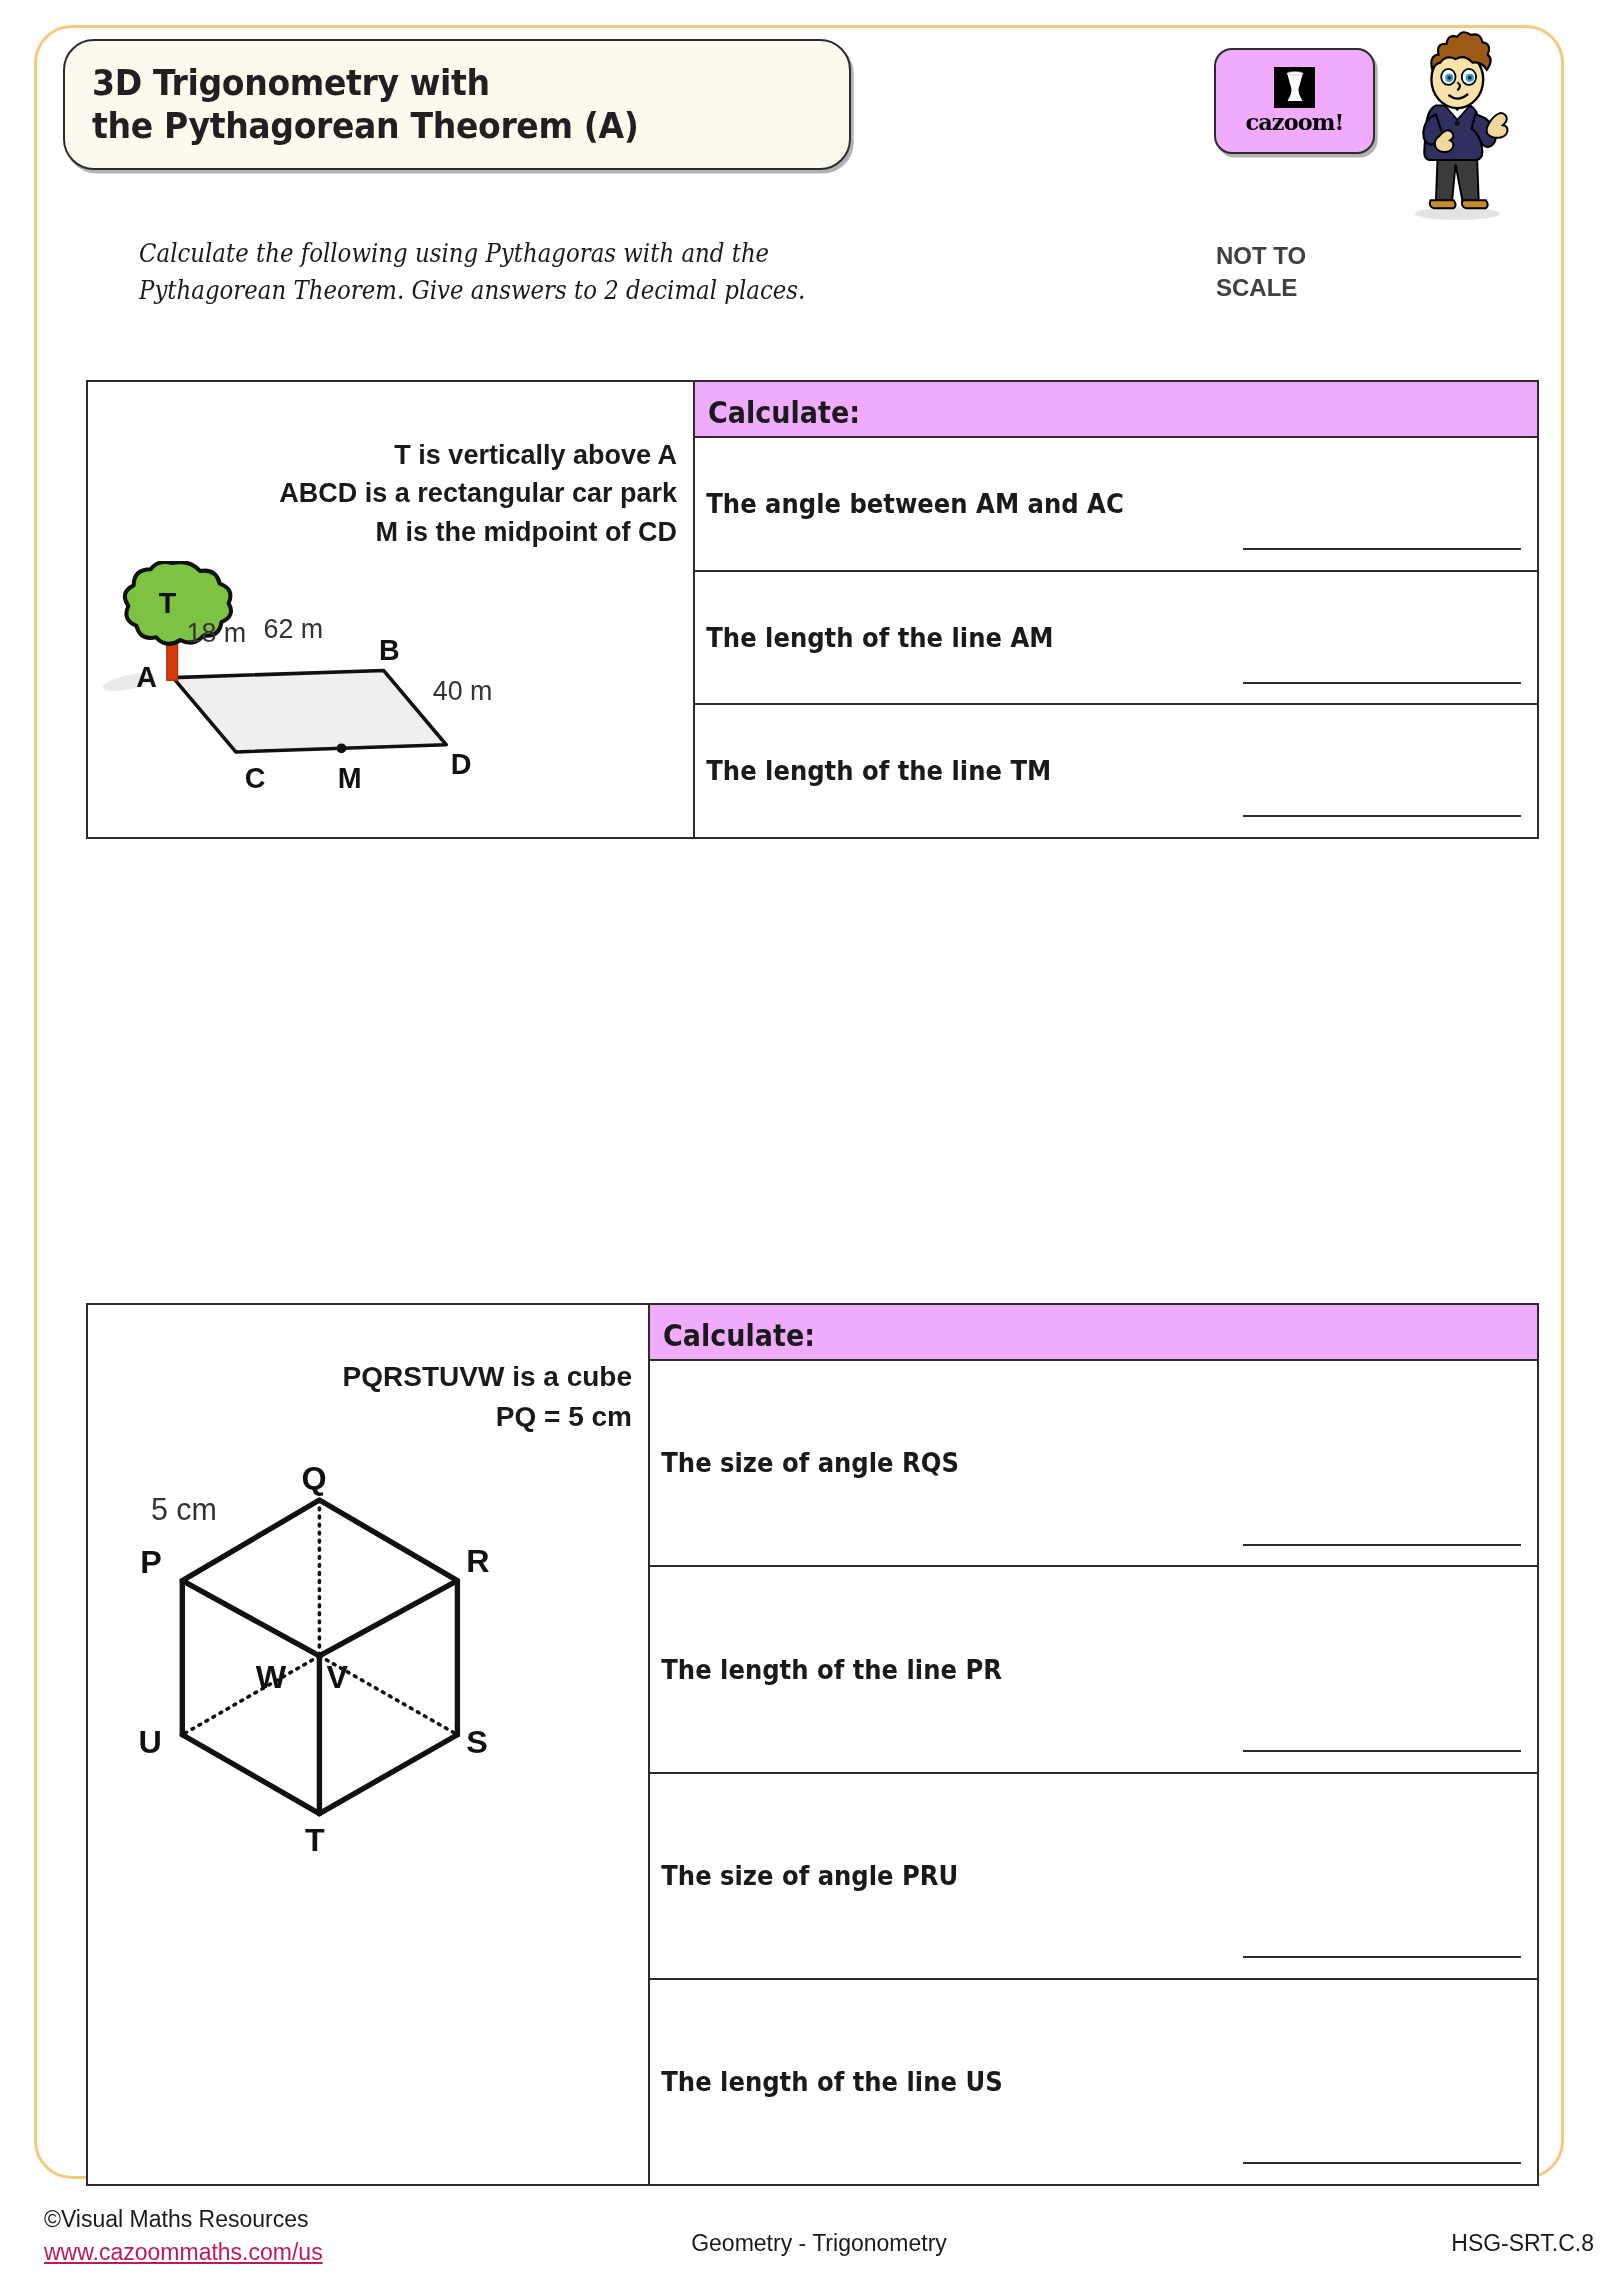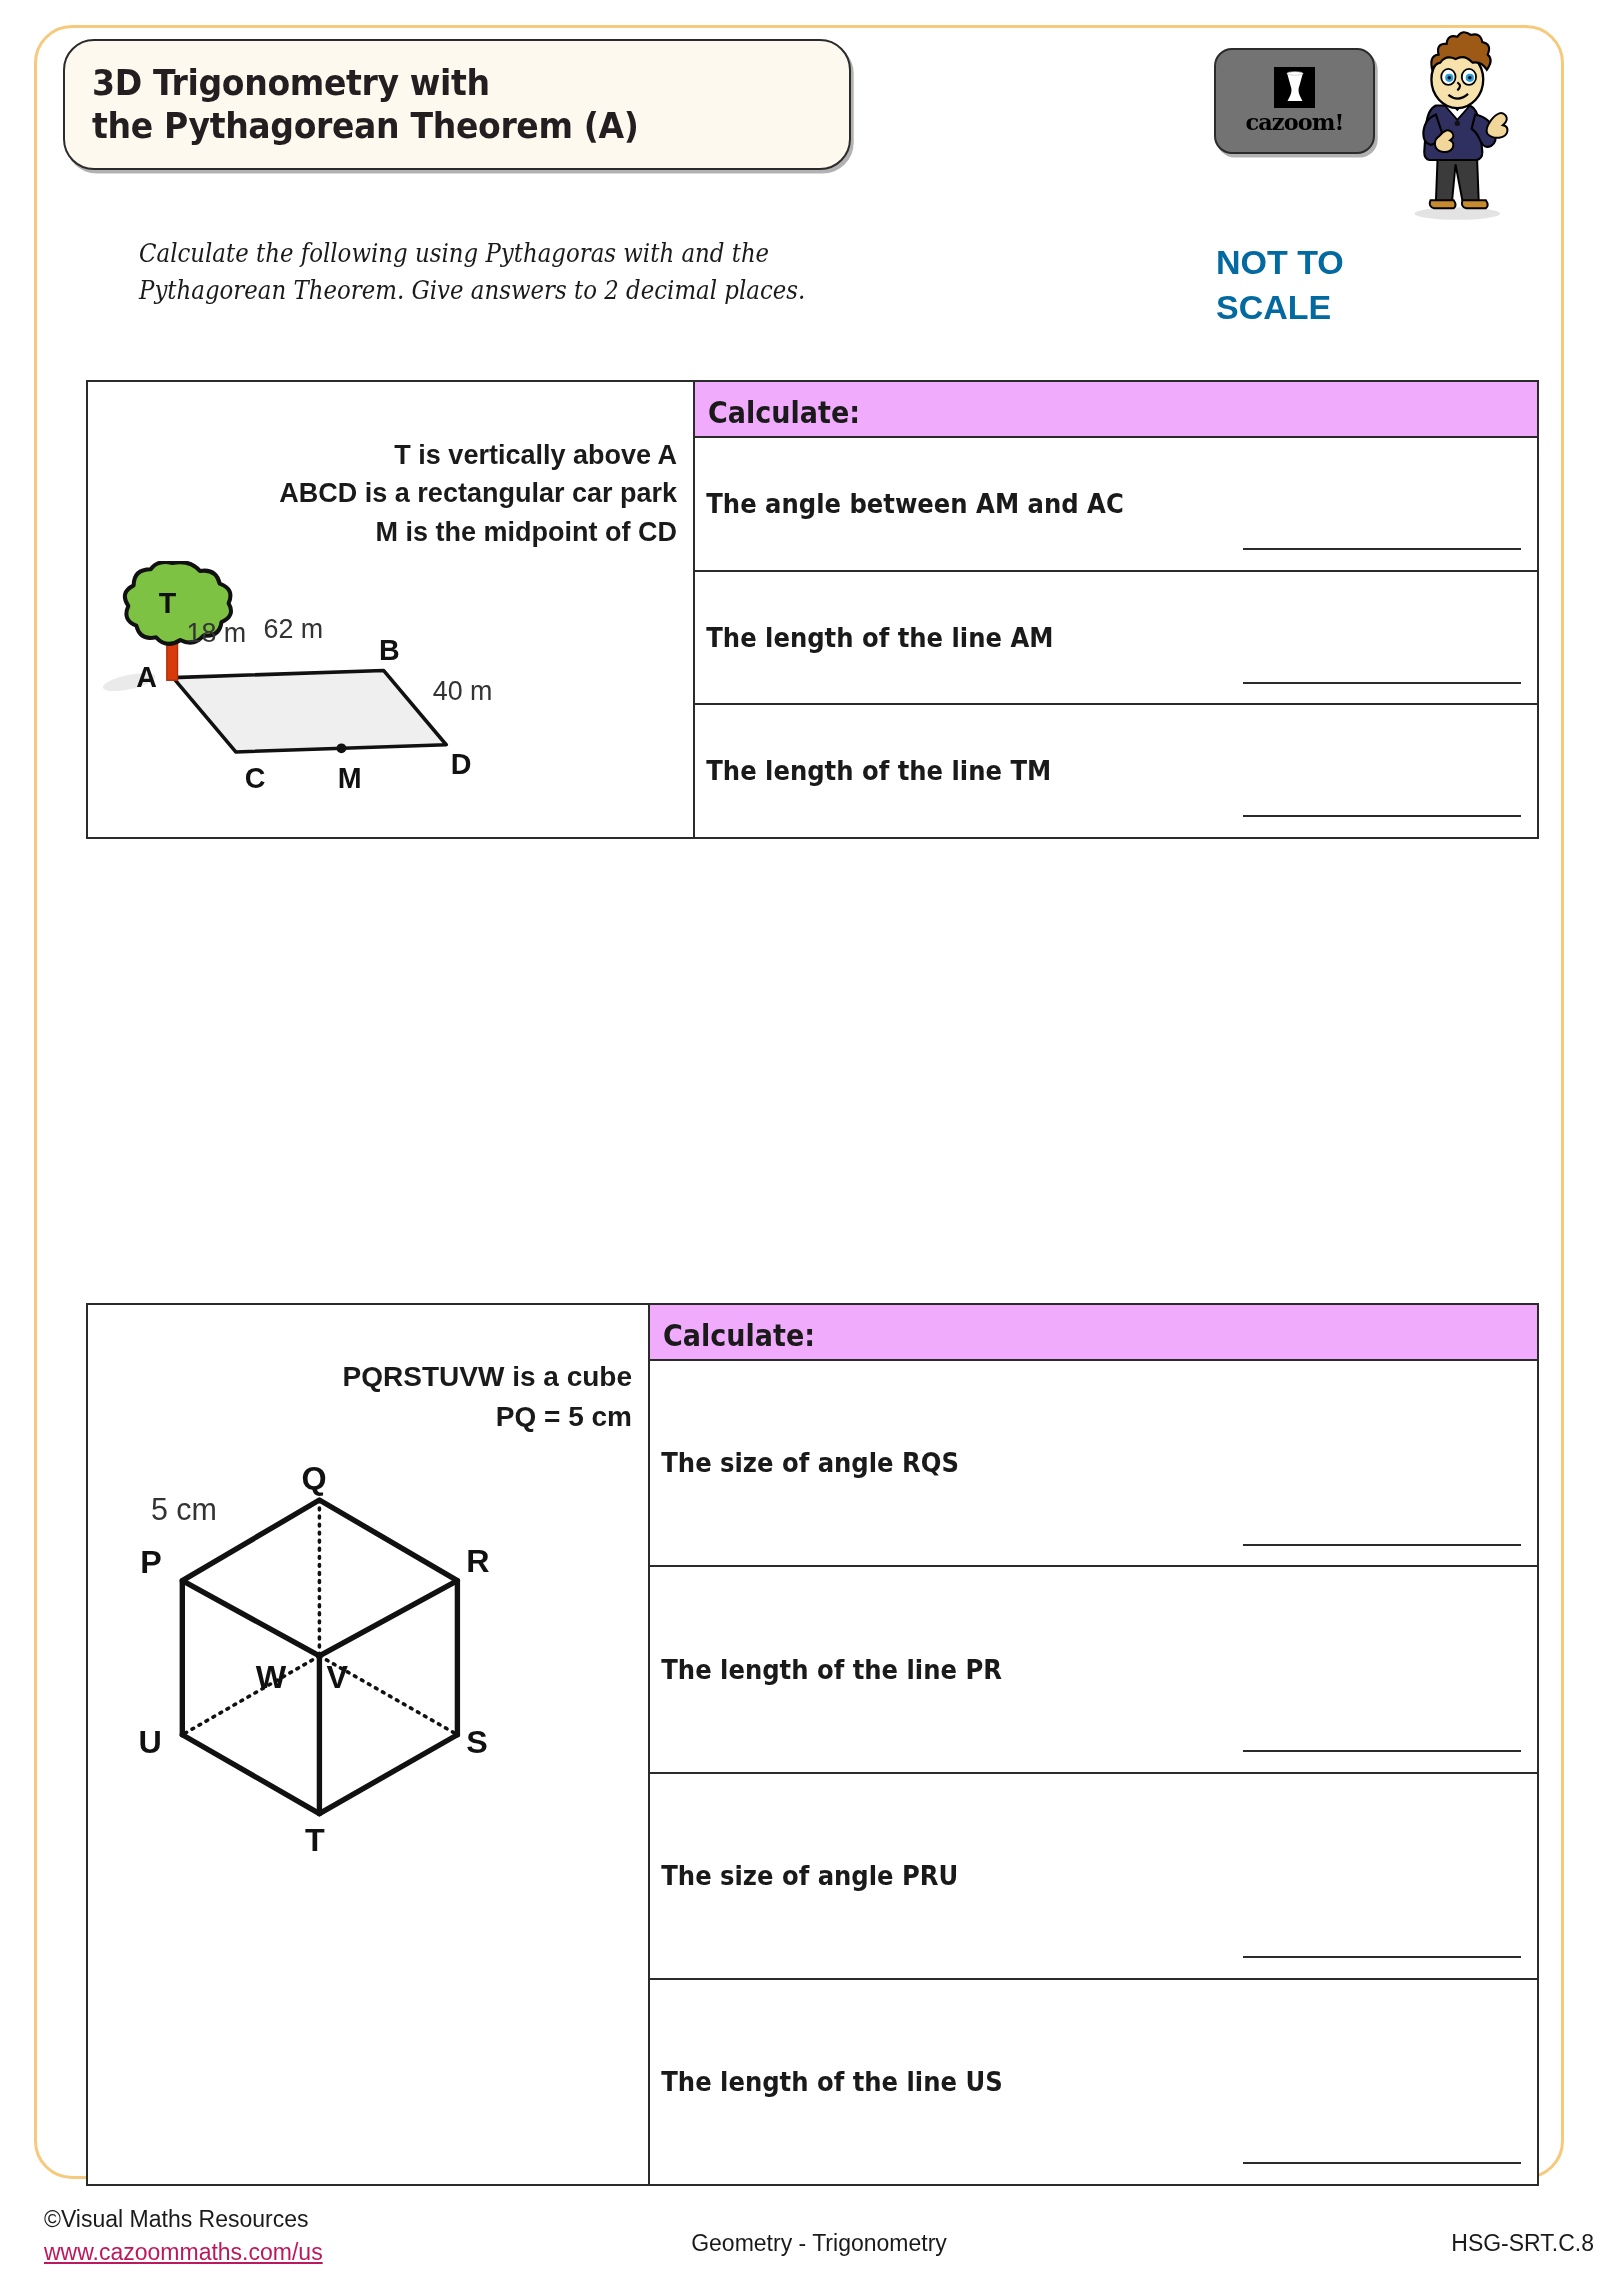--- a/index.html
+++ b/index.html
@@ -54,21 +54,21 @@
     transform-origin: left center;
     white-space: pre-line;
   }
 
   #logo-box {
     position: absolute;
     left: 1214px;
     top: 48px;
     width: 161px;
     height: 106px;
-    background: #737373;
+    background: #f0abfc;
     border: 2.7px solid #2b2b2b;
     border-radius: 18px;
     box-sizing: border-box;
     box-shadow: 2.7px 3.6px 0 rgba(0,0,0,0.30);
     display: flex;
     flex-direction: column;
     align-items: center;
     justify-content: center;
   }
   #logo-mark {
@@ -110,23 +110,23 @@
     transform-origin: left top;
     white-space: pre-line;
   }
 
   #not-to-scale {
     position: absolute;
     left: 1216px;
     top: 240px;
     font-family: "Liberation Sans", sans-serif;
     font-weight: bold;
-    font-size: 34px;
+    font-size: 24px;
     line-height: 1.32;
-    color: #0369a1;
+    color: #404040;
     white-space: pre-line;
   }
 
   
   .section {
     position: absolute;
     left: 86px;
     width: 1453px;
     border: 2.7px solid #2b2b2b;
     box-sizing: border-box;

